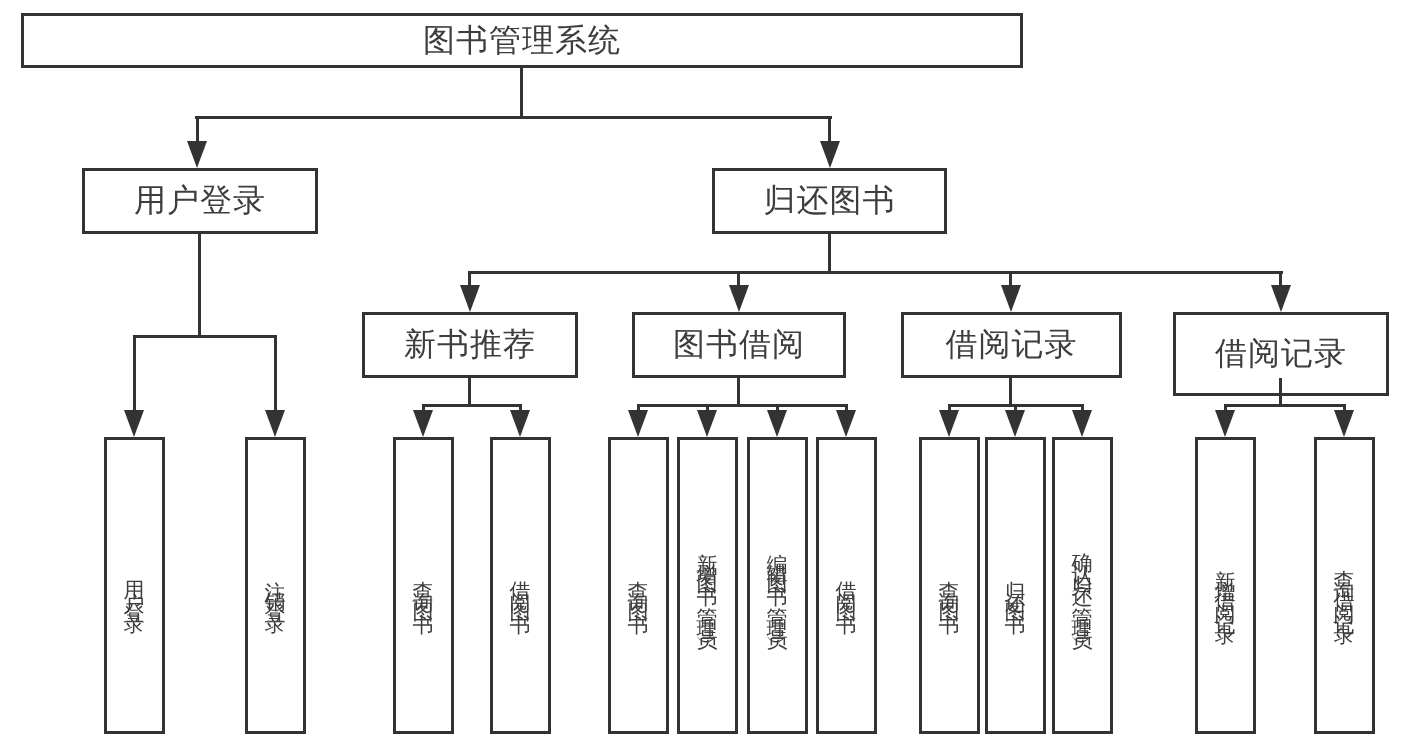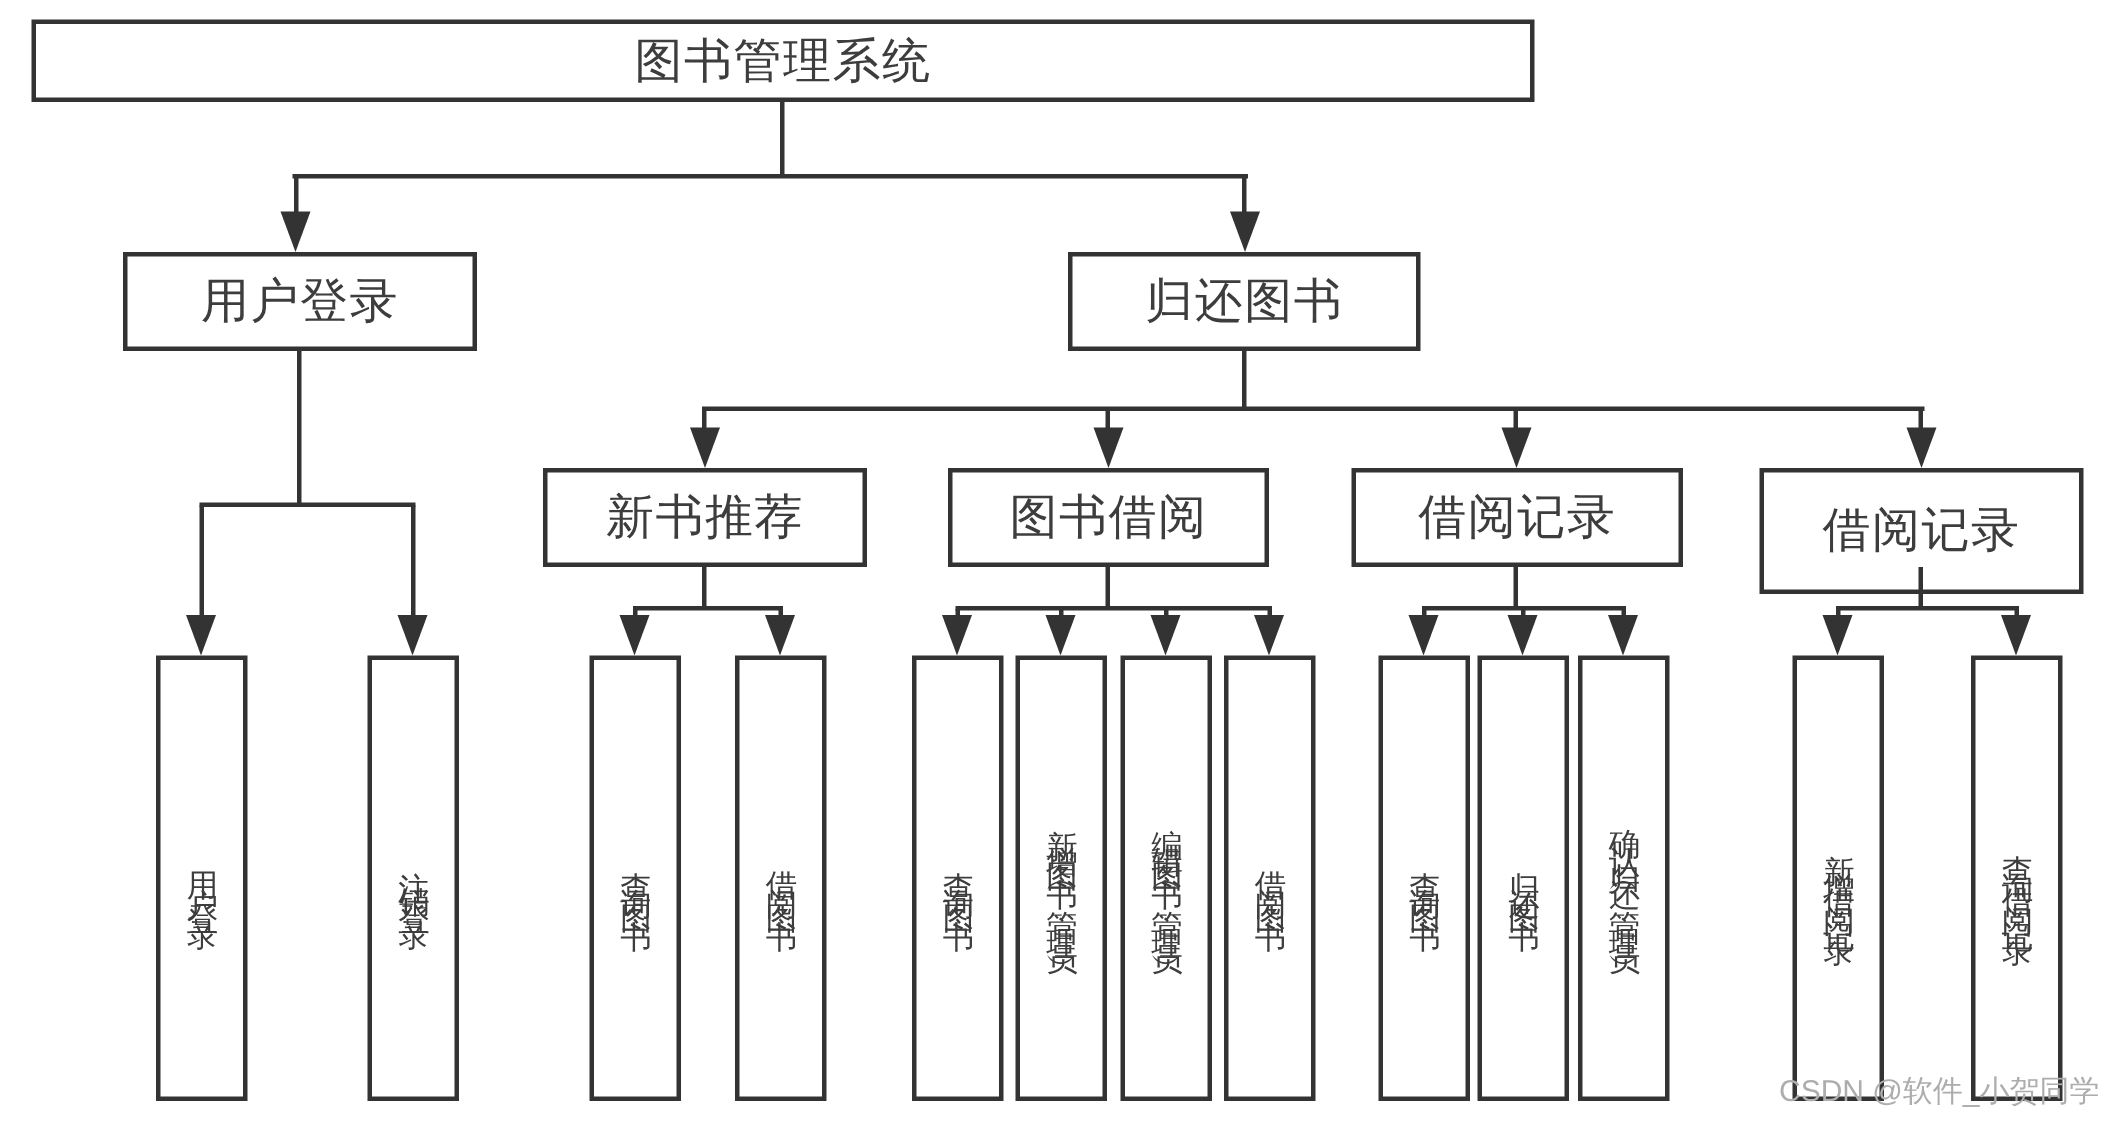--- a/index.html
+++ b/index.html
@@ -156,15 +156,14 @@
     <span class="vtext">确认归还（管理员）</span>
   </div>
 
   <div class="box" style="left:1195px; top:437px; width:61px; height:297px;">
     <span class="vtext">新增借阅记录</span>
   </div>
   <div class="box" style="left:1314px; top:437px; width:61px; height:297px;">
     <span class="vtext">查询借阅记录</span>
   </div>
 
-  <div id="watermark">CSDN @软件_小贺同学</div>
 
 </div>
 
 </body></html>

